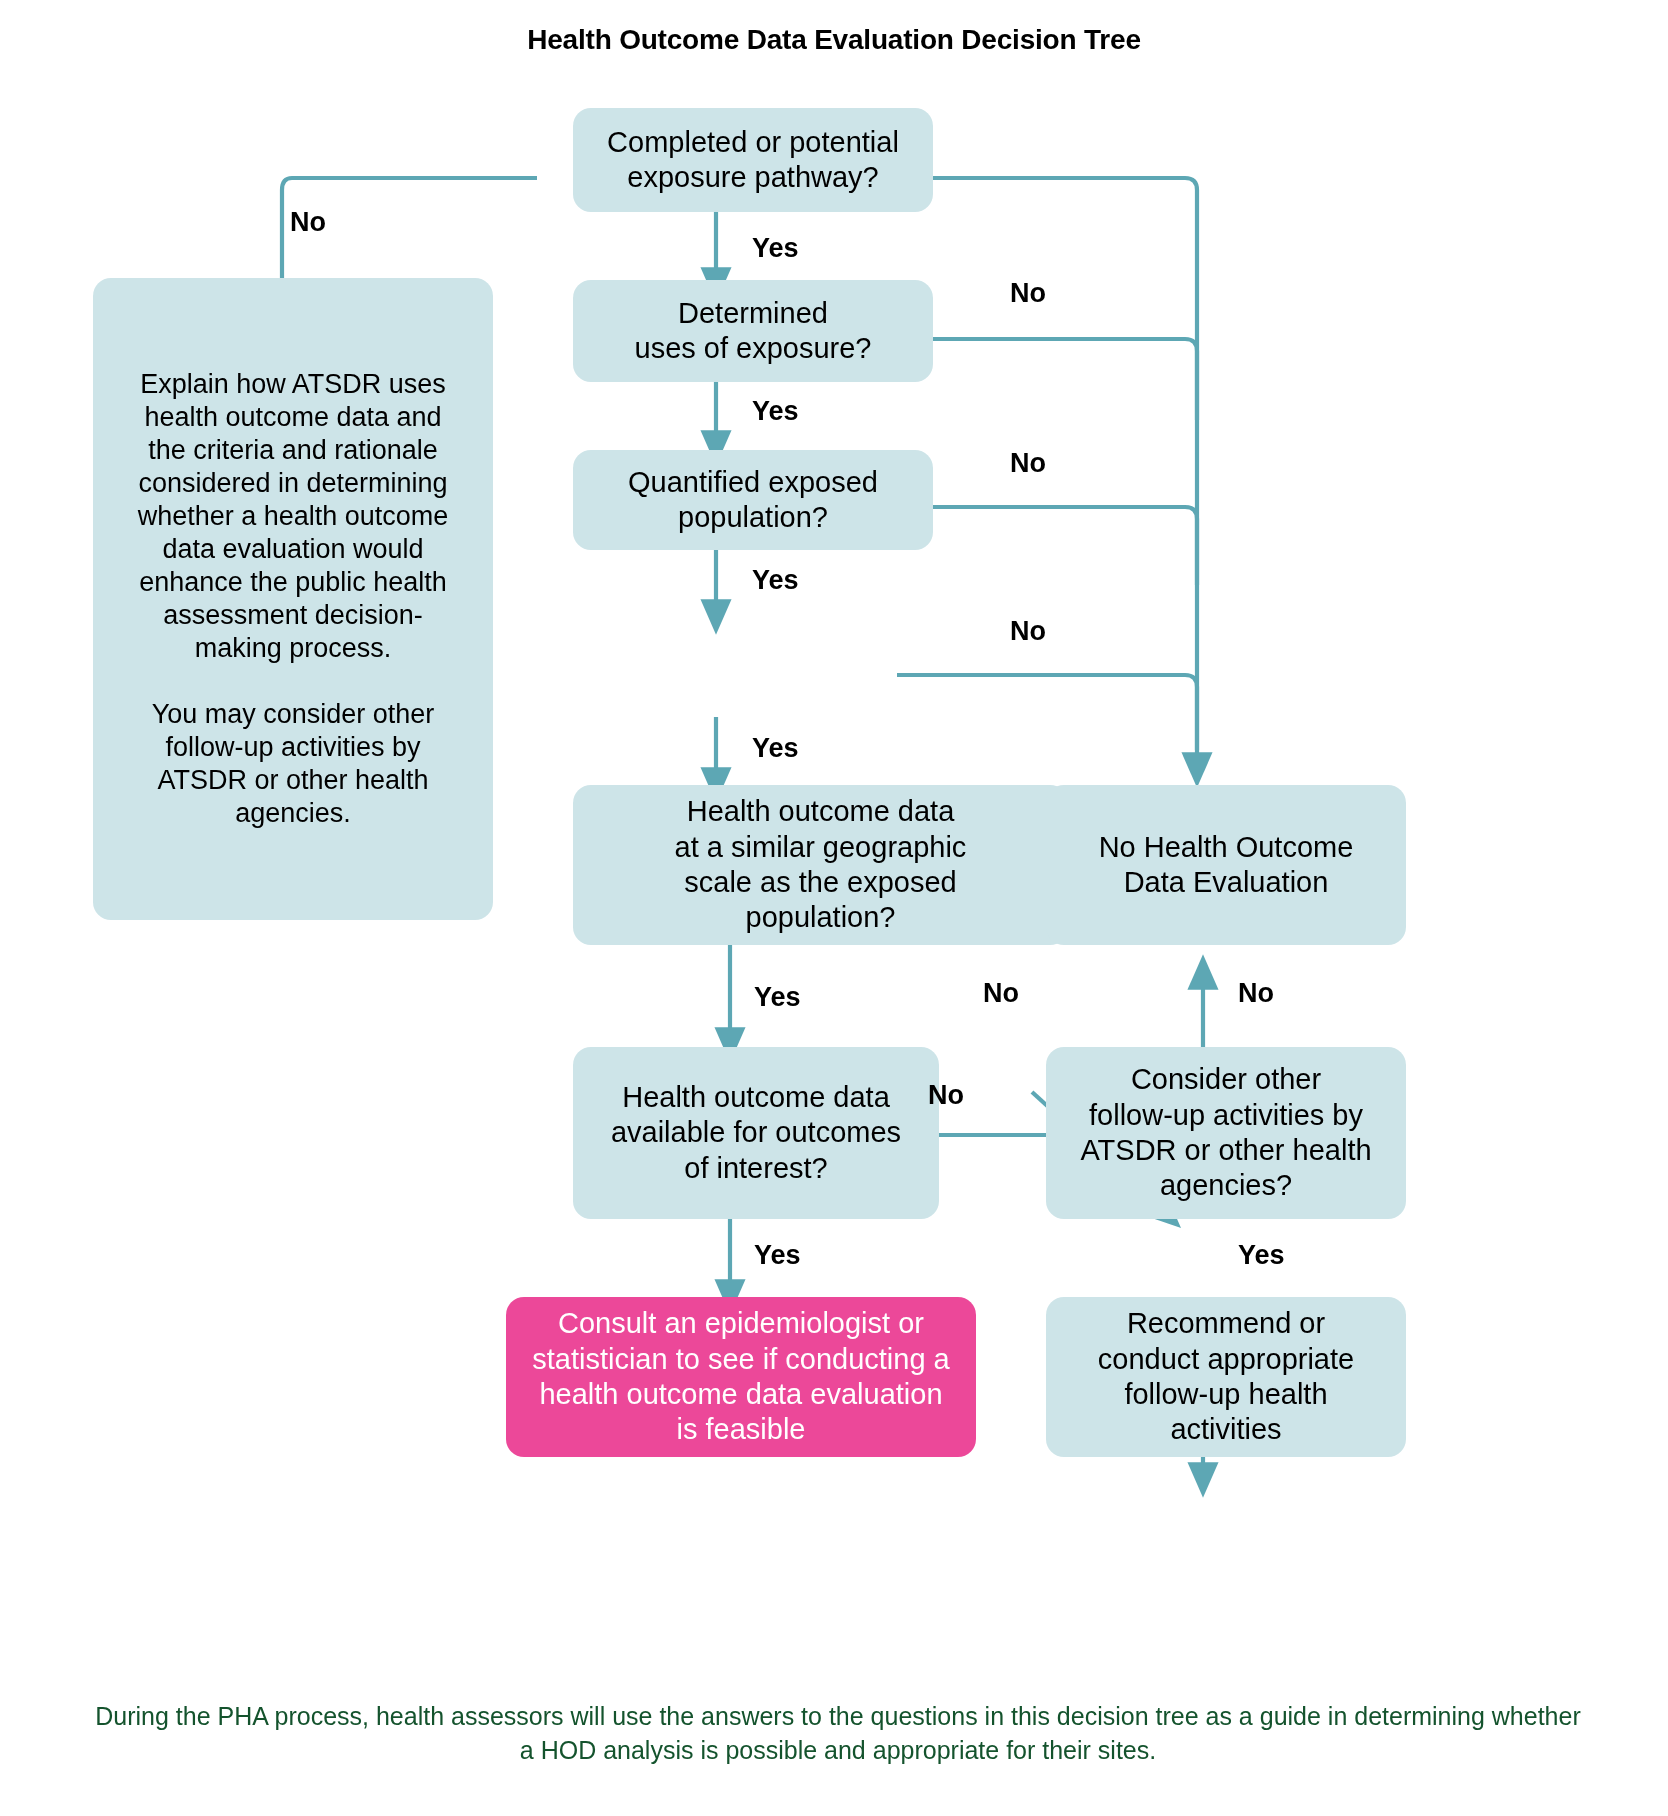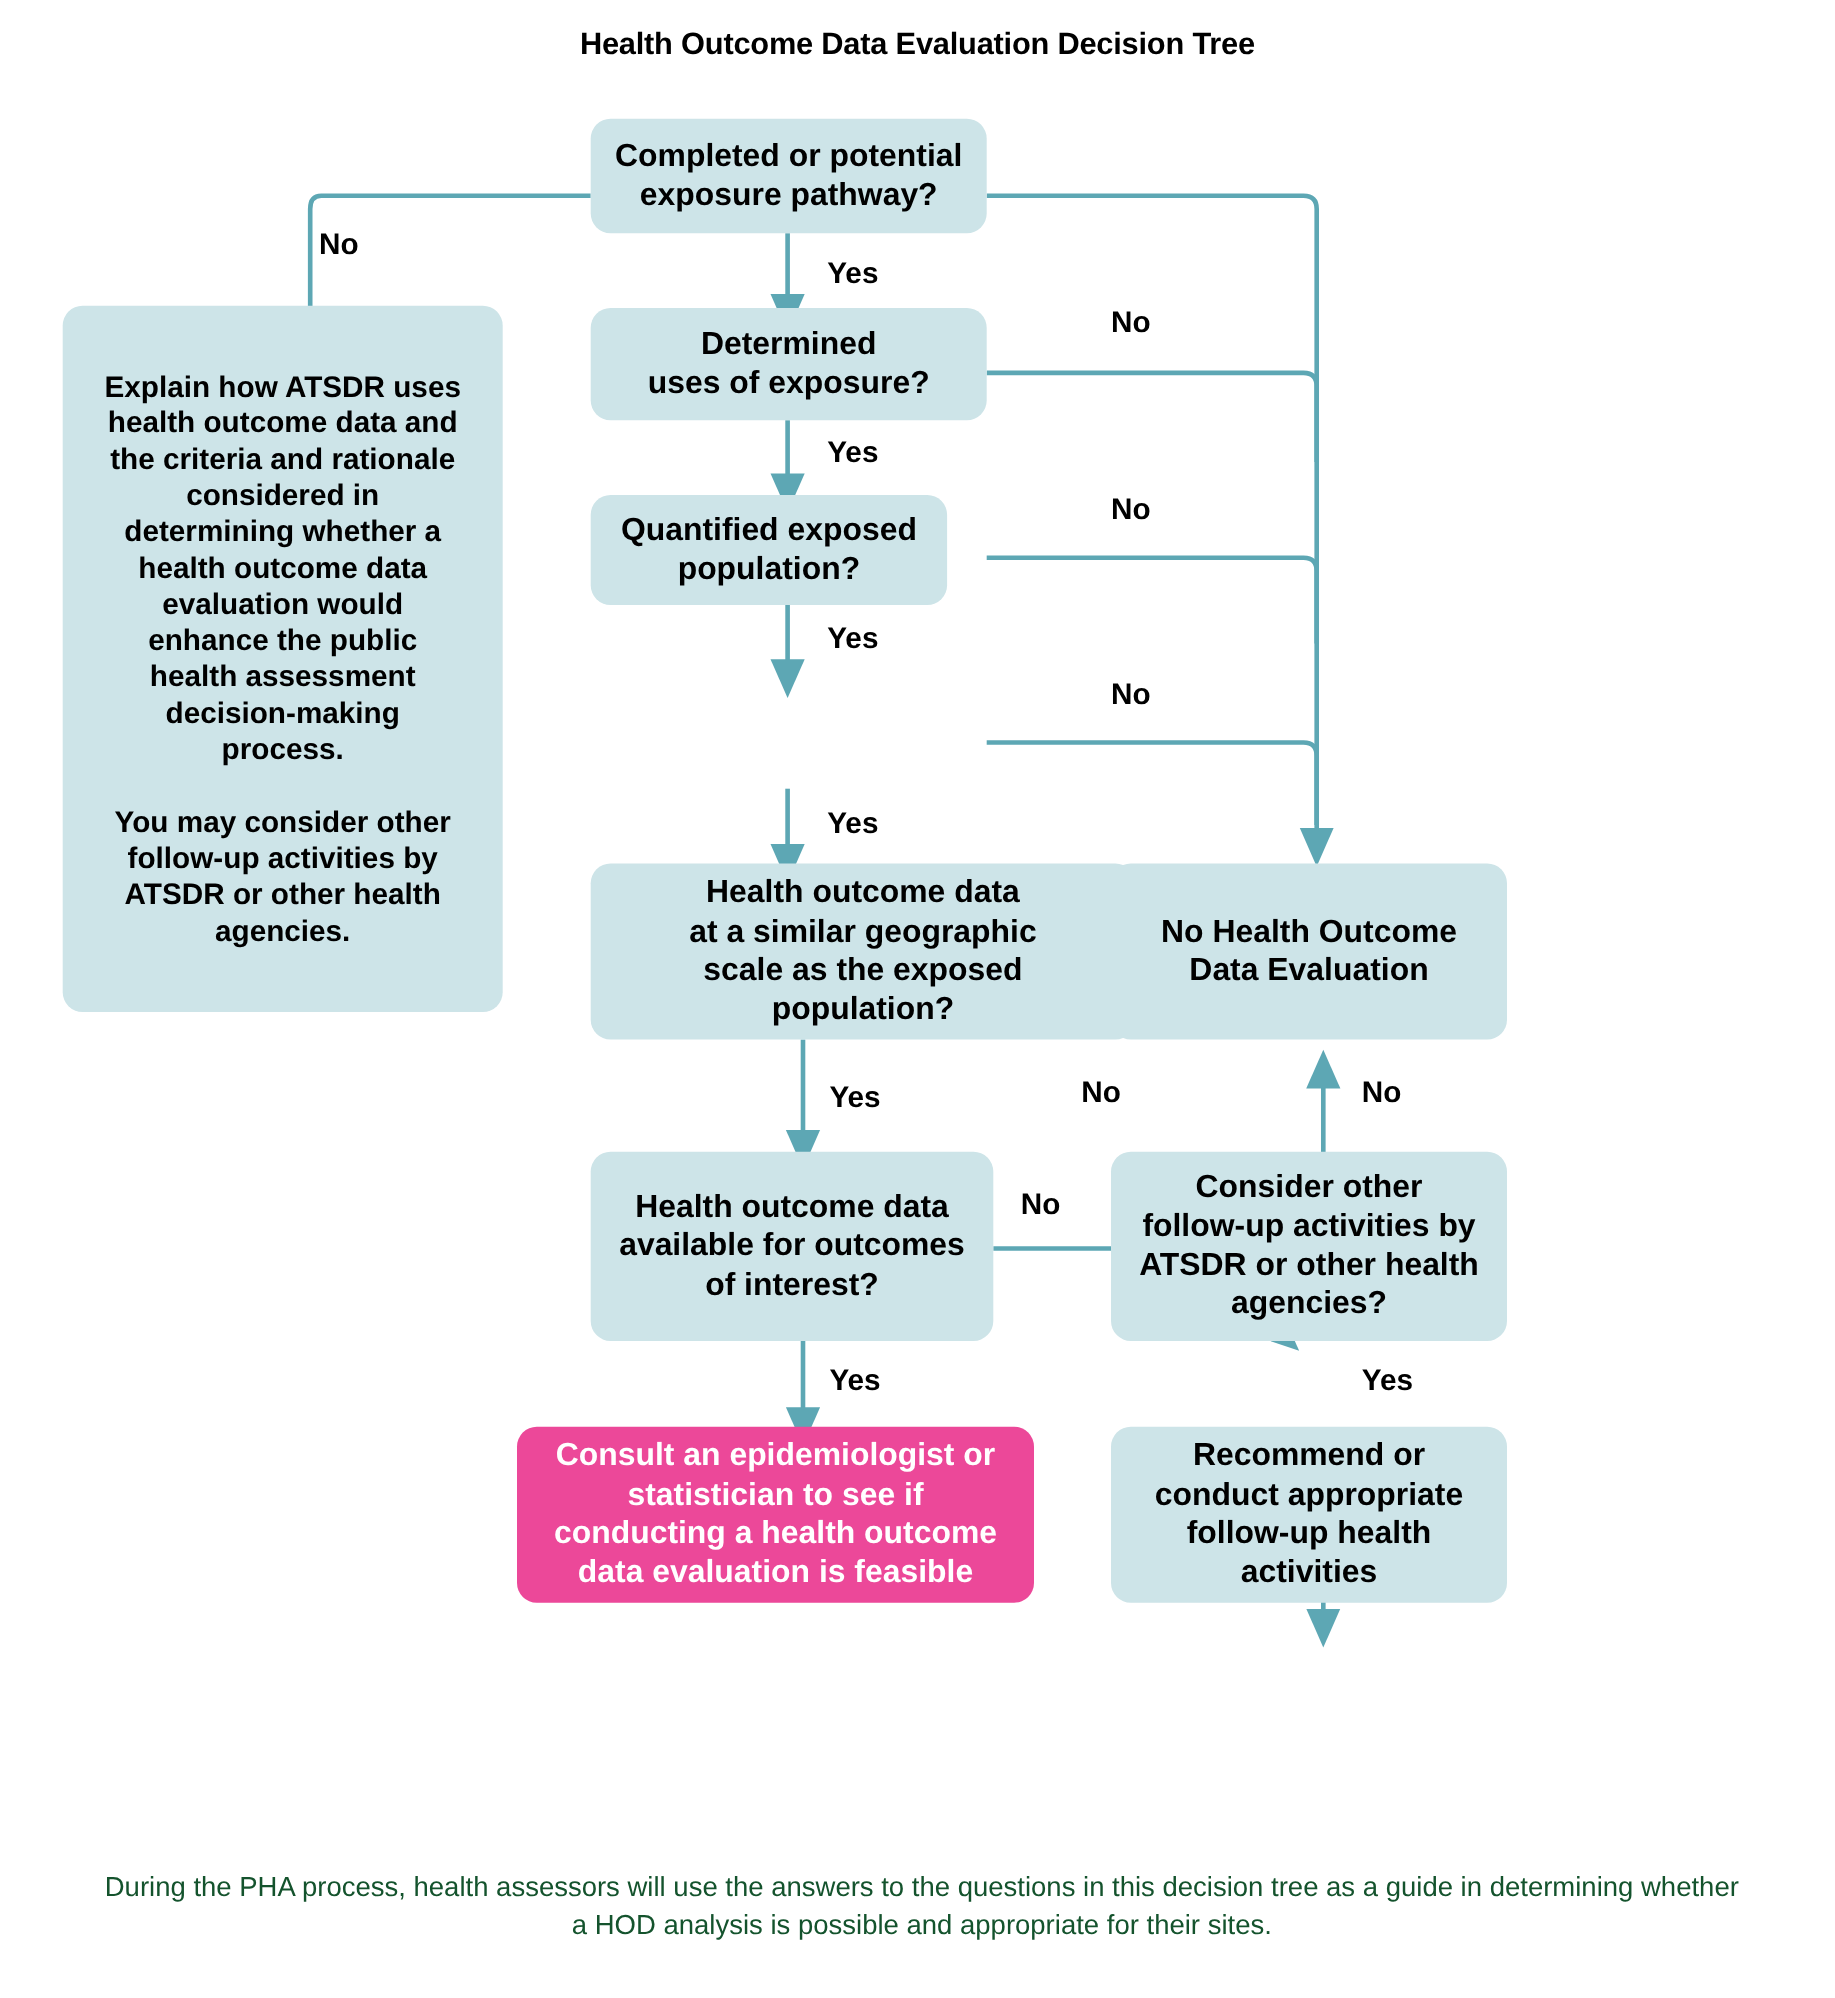--- a/index.html
+++ b/index.html
@@ -36,28 +36,29 @@
     font-weight: bold;
     color: #000000;
     letter-spacing: -0.2px;
   }
 
   .node {
     position: absolute;
     background: #cde4e8;
     border-radius: 18px;
     color: #000000;
-    font-weight: bold;
+    font-weight: normal;
     display: flex;
     align-items: center;
     justify-content: center;
     text-align: center;
     padding: 10px 14px;
     line-height: 1.22;
     z-index: 2;
+    margin-left: 36px;
   }
   .node .node-text { display: block; width: 100%; white-space: pre-line; }
 
   .node.accent {
     background: #ec4899;
     color: #ffffff;
   }
 
   .node.size-lg  { font-size: 29px; }
   .node.size-sm  { font-size: 27px; }
@@ -140,21 +141,21 @@
     <span class="node-text">Explain how ATSDR uses health outcome data and the criteria and rationale considered in determining whether a health outcome data evaluation would enhance the public health assessment decision-making process.
 
 You may consider other follow-up activities by ATSDR or other health agencies.</span>
   </div>
 
   <div class="node size-lg" style="left:537px; top:280px; width:360px; height:102px;">
     <span class="node-text">Determined
 uses of exposure?</span>
   </div>
 
-  <div class="node size-lg" style="left:537px; top:450px; width:324px; height:100px;">
+  <div class="node size-lg" style="left:537px; top:450px; width:360px; height:100px;">
     <span class="node-text">Quantified exposed
 population?</span>
   </div>
 
 
   <div class="node size-lg" style="left:537px; top:785px; width:495px; height:160px;">
     <span class="node-text">Health outcome data
 at a similar geographic
 scale as the exposed
 population?</span>

